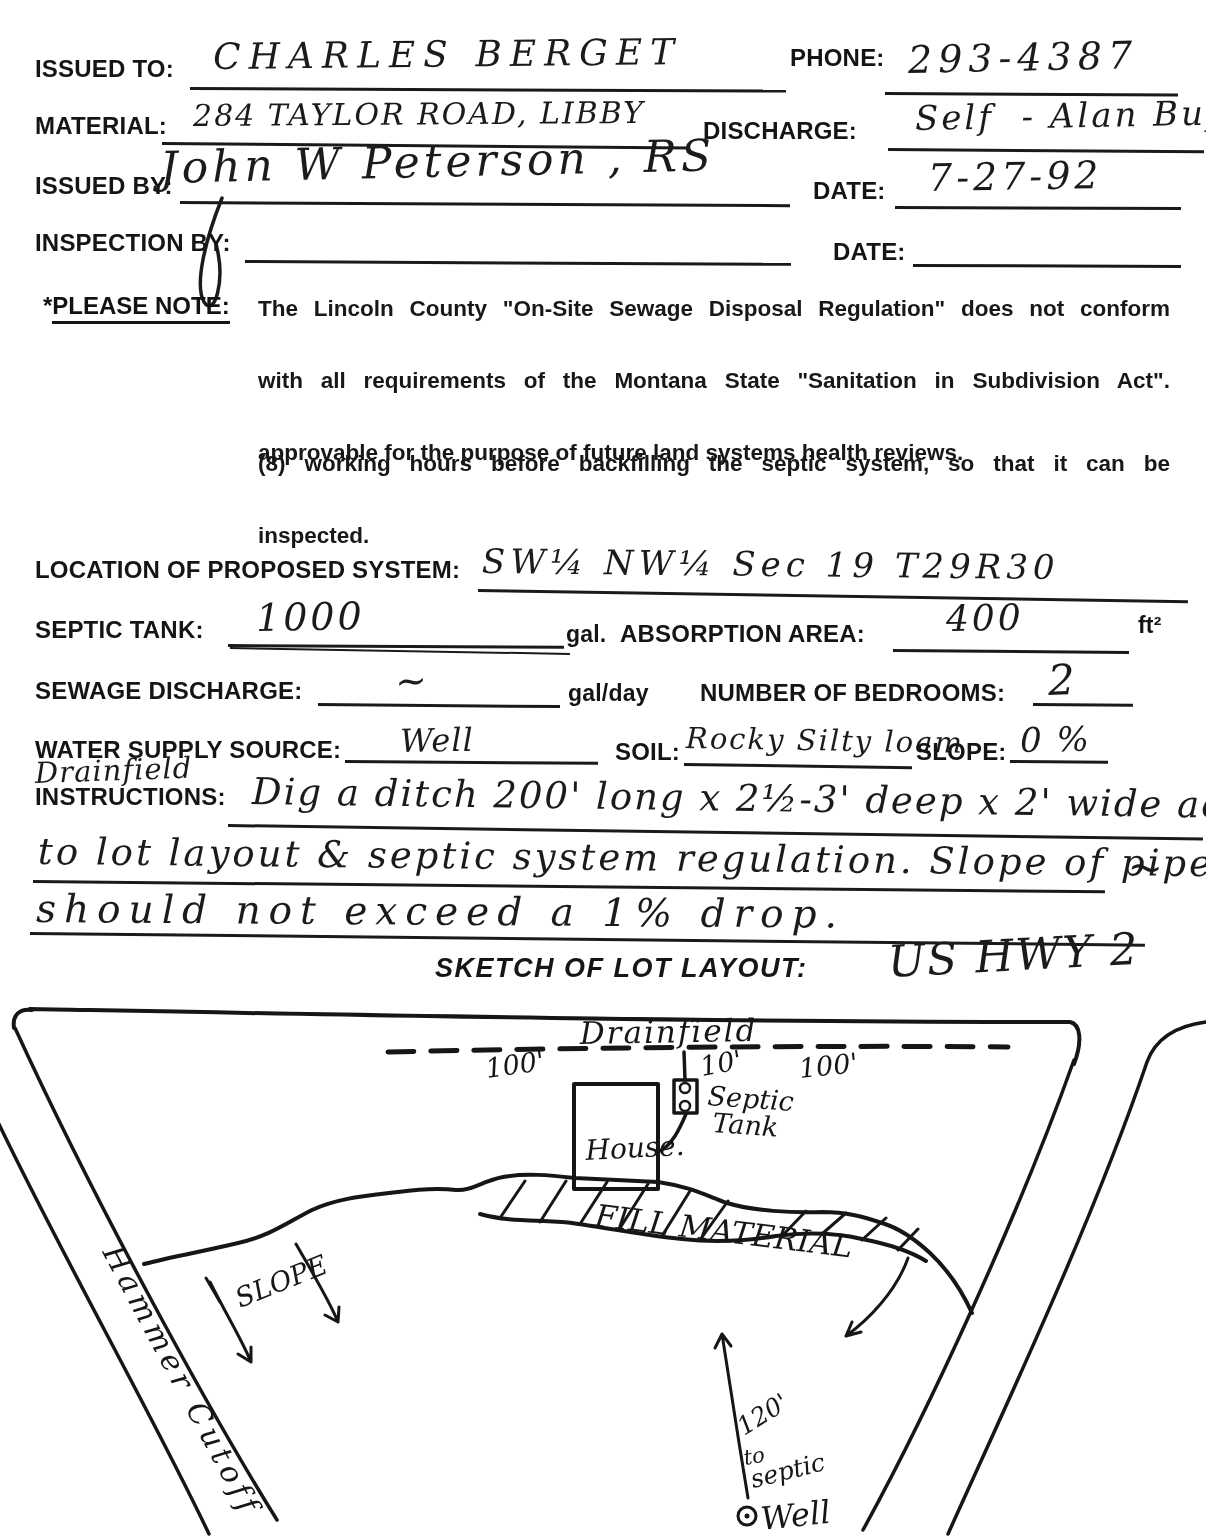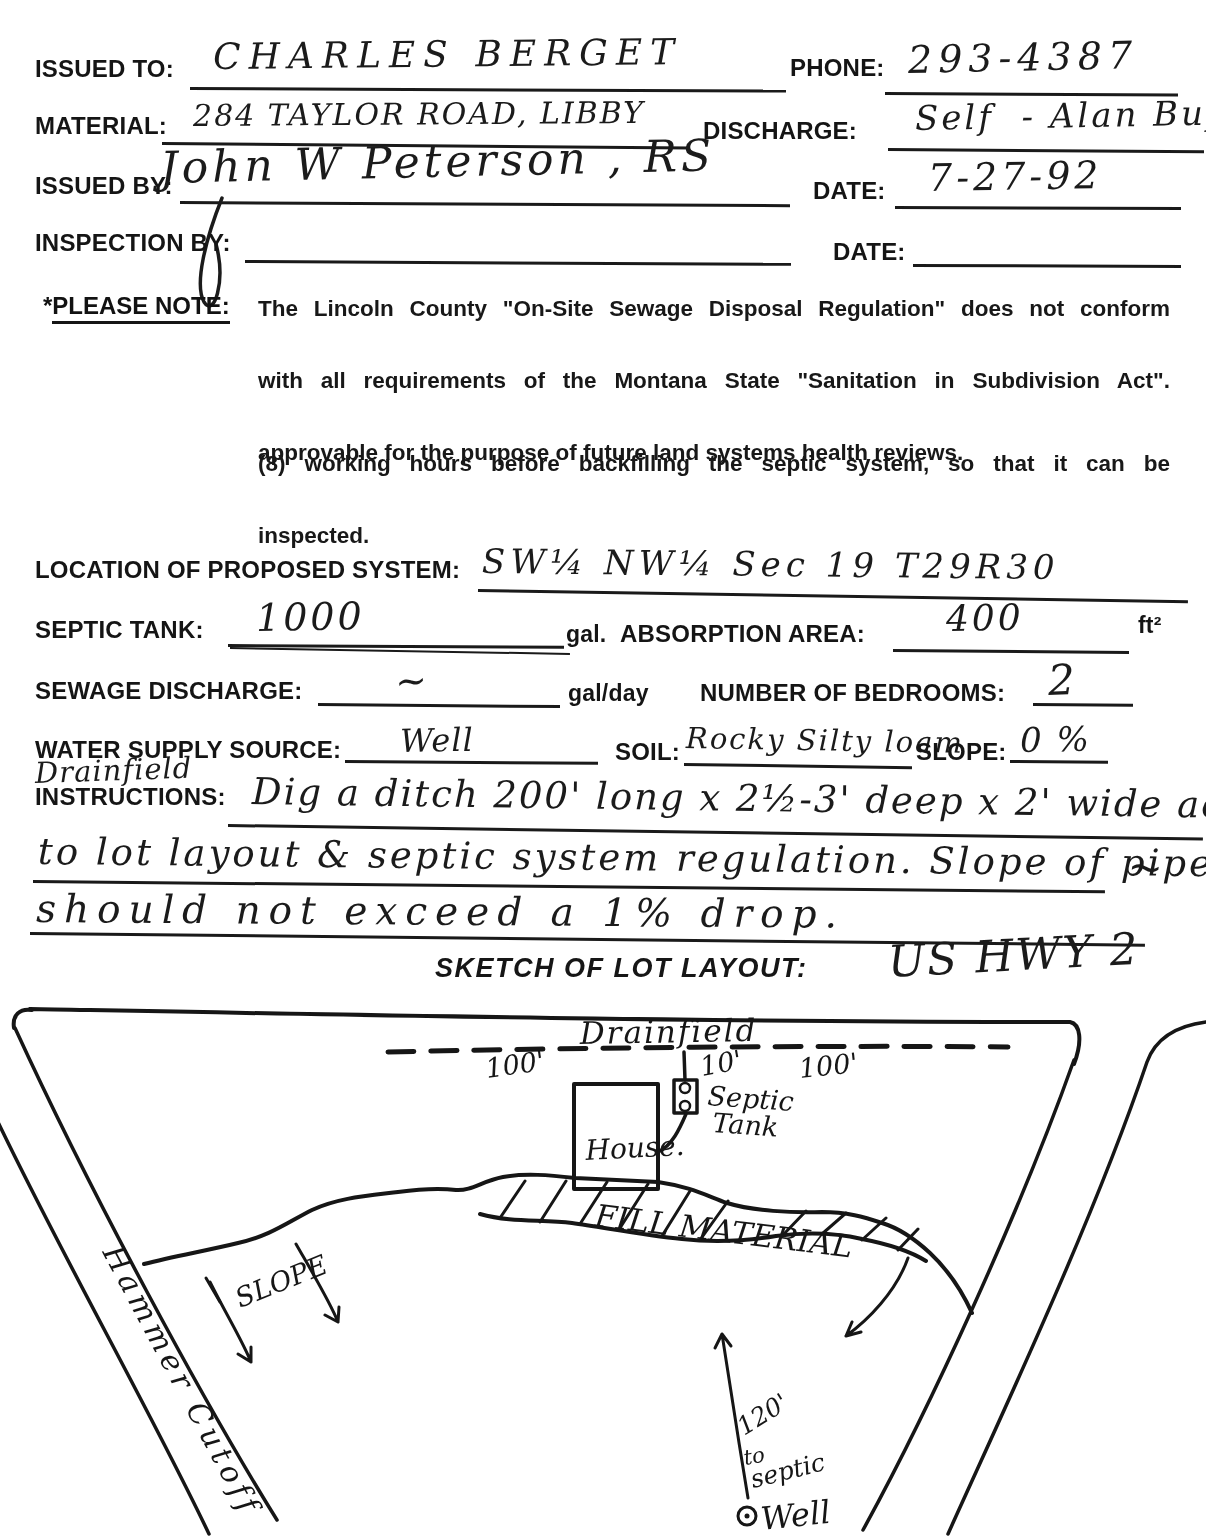--- a/index.html
+++ b/index.html
@@ -45,21 +45,21 @@
   svg.sigloop{position:absolute; left:192px; top:196px;}
 </style>
 </head>
 <body>
 
 <div class="page">
 
   <span class="pl" style="left:35px;top:55px">ISSUED TO:</span>
   <span class="hw" style="left:213px;top:36px;font-size:36px;letter-spacing:8px;transform:rotate(-0.6deg)">CHARLES BERGET</span>
   <div class="ul" style="left:190px;top:87px;width:596px;transform:rotate(0.25deg)"></div>
-  <span class="pl" style="left:790px;top:54px">PHONE:</span>
+  <span class="pl" style="left:790px;top:44px">PHONE:</span>
   <span class="hw" style="left:908px;top:38px;font-size:38px;letter-spacing:6px;transform:rotate(-1.2deg)">293-4387</span>
   <div class="ul" style="left:885px;top:92px;width:293px;transform:rotate(0.3deg)"></div>
 
   <span class="pl" style="left:35px;top:112px">MATERIAL:</span>
   <span class="hw" style="left:193px;top:98px;font-size:30px;letter-spacing:2px;transform:rotate(-0.4deg)">284 TAYLOR ROAD, LIBBY</span>
   <div class="ul" style="left:162px;top:142px;width:528px;transform:rotate(0.5deg)"></div>
   <span class="pl" style="left:703px;top:117px">DISCHARGE:</span>
   <span class="hw" style="left:915px;top:98px;font-size:34px;letter-spacing:3px;transform:rotate(-1deg)">Self &nbsp;- Alan Buf</span>
   <div class="ul" style="left:888px;top:148px;width:316px;transform:rotate(0.4deg)"></div>
 

